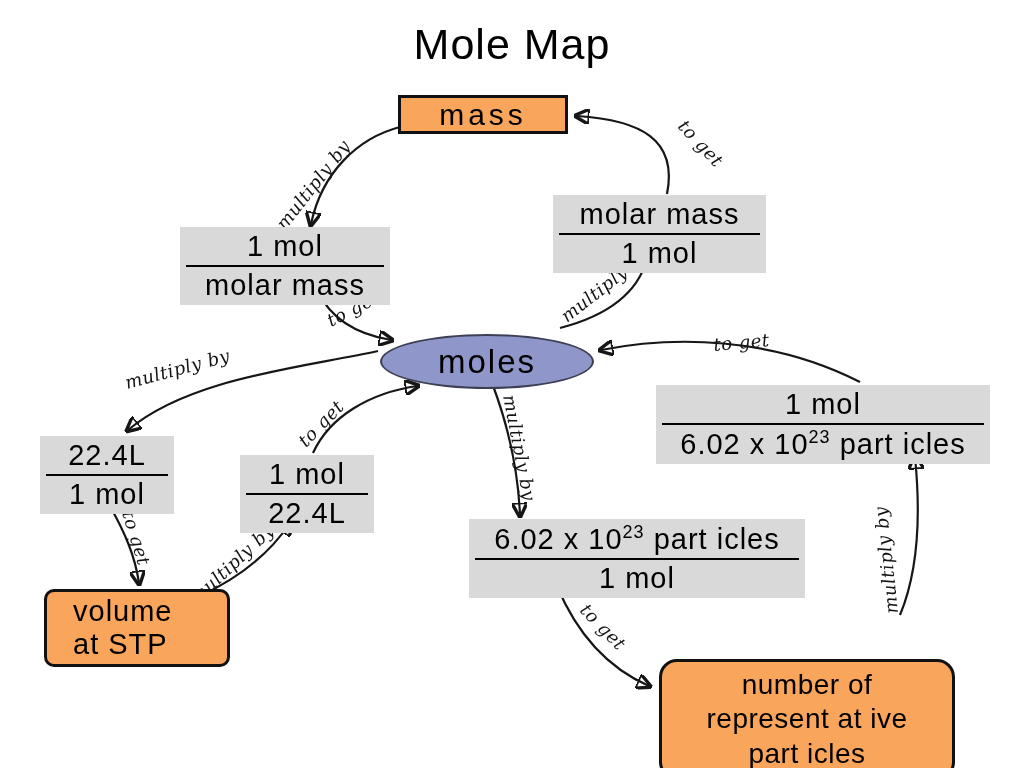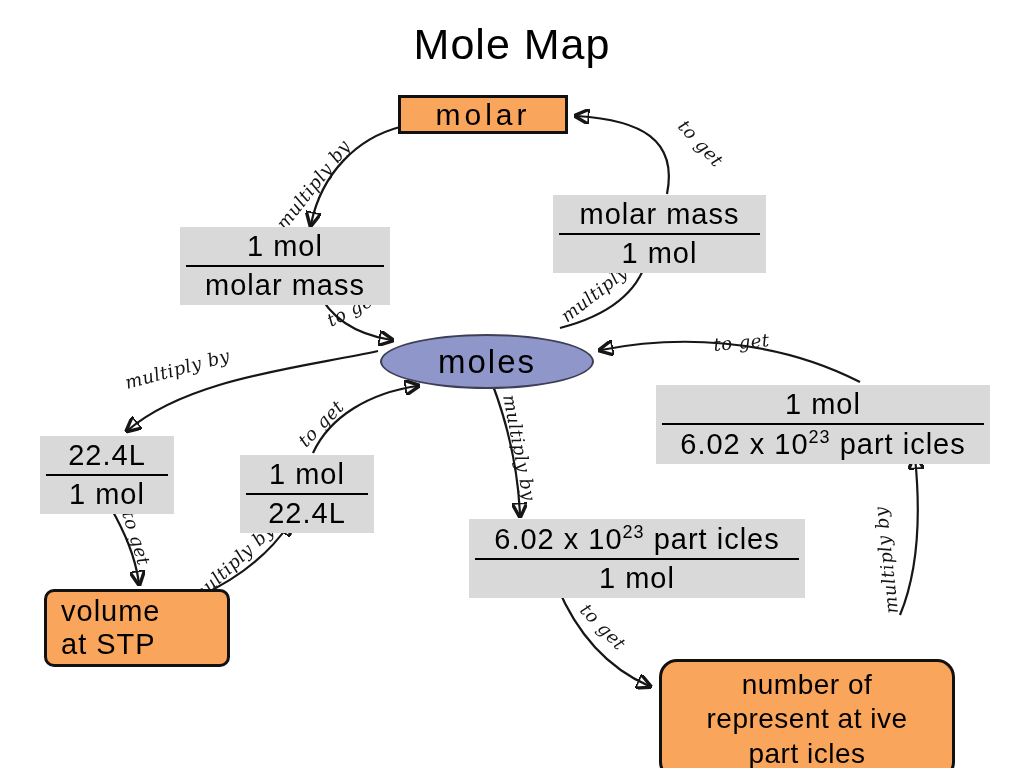--- a/index.html
+++ b/index.html
@@ -24,21 +24,21 @@
   .node-mass { left:398px; top:95px; width:170px; height:39px; font-size:30px; letter-spacing:4px; }
   .node-moles {
     left:380px; top:334px; width:214px; height:55px;
     background:var(--node-fill-blue,#8F96C9);
     border:2px solid #3d3f55; border-radius:50%;
     font-size:33px; letter-spacing:2px;
   }
   .node-volume {
     left:44px; top:589px; width:186px; height:78px; border-radius:10px;
     flex-direction:column; align-items:flex-start; justify-content:center;
-    padding-left:14px; font-size:29px; line-height:1.15; letter-spacing:1px;
+    padding-left:26px; font-size:29px; line-height:1.15; letter-spacing:1px;
   }
   .node-particles {
     left:659px; top:619px; width:296px; height:121px; border-radius:18px;
     flex-direction:column; font-size:28px; line-height:1.22; letter-spacing:0.5px;margin-top:40px;
   }
   .fraction {
     position:absolute; background:var(--fraction-bg,#D9D9D9);
     text-align:center; font-size:29px; letter-spacing:1px; padding:3px 6px;
   }
   .fraction .bar { border-top:2px solid #000; margin:2px 0; }
@@ -90,21 +90,21 @@
     <text class="arrow-label" transform="translate(197,605) rotate(-43)">multiply by</text>
     <text class="arrow-label" transform="translate(306,448) rotate(-46)">to get</text>
     <text class="arrow-label" transform="translate(503,396) rotate(79)">multiply by</text>
     <text class="arrow-label" transform="translate(579,611) rotate(46)">to get</text>
     <text class="arrow-label" transform="translate(898,613) rotate(-96)">multiply by</text>
     <text class="arrow-label" transform="translate(714,351) rotate(-5)">to get</text>
   </svg>
 
   <h1 class="title">Mole Map</h1>
 
-  <div class="node orange node-mass">molar</div>
+  <div class="node orange node-mass">mass</div>
 
   <div class="node node-moles">moles</div>
 
   <div class="node orange node-volume">
     <div>volume</div>
     <div>at STP</div>
   </div>
 
   <div class="node orange node-particles">
     <div>number of</div>

